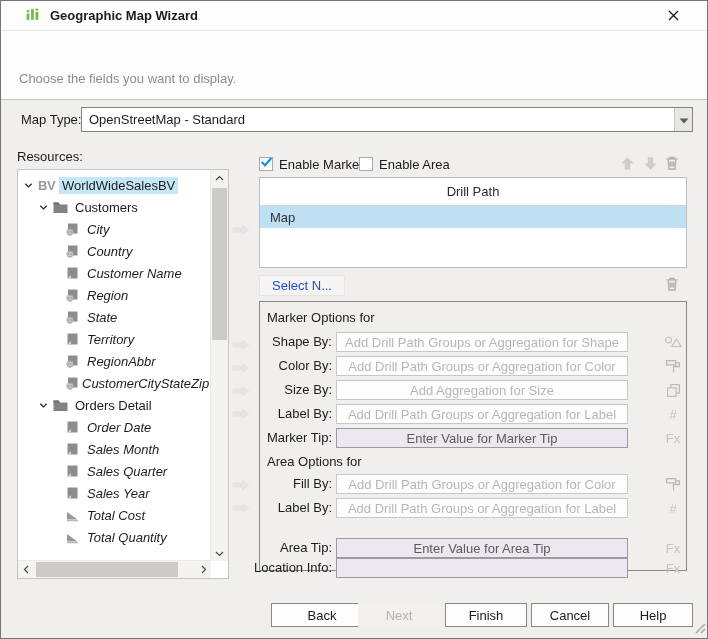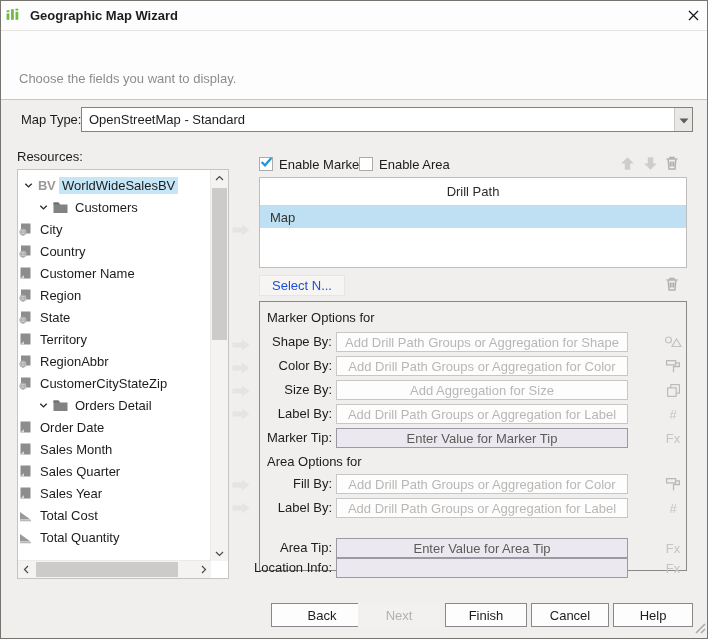--- a/index.html
+++ b/index.html
@@ -1,39 +1,39 @@
 <!DOCTYPE html>
 <html><head>
 <meta charset="utf-8">
 <style>
   html,body{margin:0;padding:0;background:#d8d6d4;}
   .dialog{position:relative;width:708px;height:639px;box-sizing:border-box;
     background:#f0efed;border:1px solid #76746f;overflow:hidden;
     font-family:"Liberation Sans",sans-serif;font-size:13px;color:#1c1c1c;}
   
   .header{position:absolute;top:0;left:0;right:0;height:98px;background:#fdfdfd;border-bottom:1px solid #c9c7c5;}
-  .titlebar{position:absolute;top:0;left:0;right:0;height:30px;border-bottom:1px solid #e6e4e2;display:flex;align-items:center;padding:0 4px;box-sizing:border-box;}
+  .titlebar{position:absolute;top:0;left:0;right:0;height:30px;border-bottom:1px solid #e6e4e2;display:flex;align-items:center;padding:0 24px;box-sizing:border-box;}
   .apptitle{margin-left:8px;font-weight:700;}
   .closebtn{margin-left:auto;width:20px;height:20px;display:flex;align-items:center;justify-content:center;cursor:default;}
   .steps{position:absolute;top:40px;left:16px;display:flex;align-items:center;font-weight:700;}
   .steps .line{width:52px;height:1px;background:#c6c4c2;margin:0 8px;}
   .step-data{color:#4b4b4b;}
   .step-display{color:#1f98de;}
   .subtitle{position:absolute;top:70px;left:18px;color:#8f8d8b;}
   
   .maptype-label{position:absolute;left:20px;top:111px;}
   .combo{position:absolute;left:80px;top:106px;width:612px;height:25px;background:#fff;border:1px solid #848278;box-sizing:border-box;display:flex;align-items:center;}
   .combo-text{padding-left:7px;}
   .combo-btn{margin-left:auto;width:17px;align-self:stretch;background:#e9e7e5;border-left:1px solid #cac8c6;display:flex;align-items:center;justify-content:center;}
   
   .res-label{position:absolute;left:16px;top:148px;}
   .tree{position:absolute;left:16px;top:168px;width:212px;height:410px;background:#fff;border:1px solid #c6c4c2;box-sizing:border-box;}
   .tree-items{position:absolute;top:4px;left:0;right:17px;bottom:17px;overflow:hidden;}
   .trow{height:22px;display:flex;align-items:center;white-space:nowrap;}
-  .lvl0{padding-left:5px;}.lvl1{padding-left:20px;}.lvl2{}
+  .lvl0{padding-left:5px;}.lvl1{padding-left:20px;}.lvl2{padding-left:47px;font-style:italic;}
   .tchev{width:15px;display:flex;align-items:center;}
   .tico{width:19px;display:flex;align-items:center;}
   .bvico{font-weight:700;color:#9a9a9a;letter-spacing:-0.5px;margin-right:4px;}
   .tlabel{padding:1px 3px;}
   .tlabel.sel{background:#c5e6f7;}
   .vscroll{position:absolute;top:0;right:0;width:17px;bottom:17px;background:#f4f3f2;border-left:1px solid #eceae8;}
   .vthumb{position:absolute;left:1px;right:1px;top:18px;height:152px;background:#cdcbc9;}
   .sbtn{position:absolute;left:0;right:0;height:15px;display:flex;align-items:center;justify-content:center;}
   .sbtn.bottom{bottom:0;}
   .hscroll{position:absolute;left:0;right:17px;bottom:0;height:17px;background:#f4f3f2;border-top:1px solid #eceae8;}

